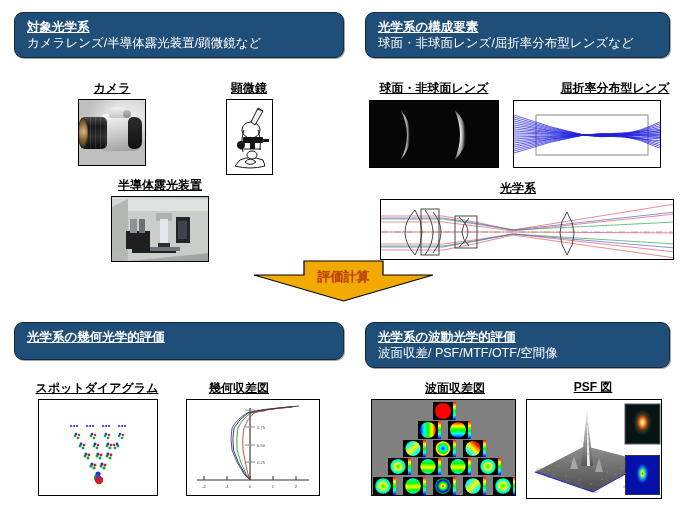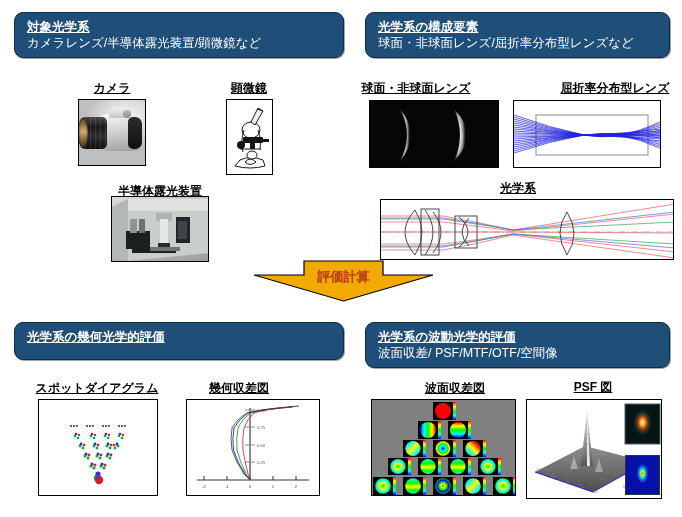--- a/index.html
+++ b/index.html
@@ -230,42 +230,42 @@
           <rect x="28" y="39" width="14" height="3"></rect>
         </g>
         <g fill="none" stroke="#1a1a1a" stroke-width="1">
           <path d="M13 49 L34 49"></path>
           <ellipse cx="25" cy="55" rx="5" ry="4" fill="#ffffff"></ellipse>
         </g>
       </svg>
     </div>
   </div>
 
-  <div class="caption" style="left:105px; top:183px; width:110px;font-family:Liberation Mono, monospace;">半導体露光装置</div>
+  <div class="caption" style="left:105px; top:177px; width:110px;font-family:Liberation Mono, monospace;">半導体露光装置</div>
   <div class="pic" style="left:111px; top:196px; width:98px; height:66px;">
     <div class="stepper-bg">
       <svg width="98" height="66" viewBox="0 0 98 66">
         <polygon points="0,10 16,2 98,2 98,56 16,64 0,56" fill="#c9cecb"></polygon>
         <polygon points="16,2 98,2 98,14 16,14" fill="#dfe3e0"></polygon>
         <polygon points="0,10 16,2 16,64 0,56" fill="#b3b8b5"></polygon>
         <rect x="14" y="34" width="24" height="18" fill="#1d1f20"></rect>
         <rect x="18" y="22" width="7" height="14" fill="#8e9496"></rect>
         <rect x="27" y="22" width="6" height="14" fill="#6d7375"></rect>
         <rect x="44" y="16" width="16" height="8" fill="#aeb4b6"></rect>
         <rect x="48" y="22" width="8" height="26" fill="#e3e8ea"></rect>
         <rect x="46" y="46" width="12" height="5" fill="#2a2d2e"></rect>
         <rect x="64" y="20" width="14" height="26" fill="#22262a"></rect>
         <rect x="66" y="24" width="9" height="18" fill="#3e444a"></rect>
         <rect x="20" y="50" width="44" height="6" fill="#1c2022"></rect>
         <rect x="38" y="50" width="30" height="4" fill="#6f7578"></rect>
       </svg>
     </div>
   </div>
 
-  <div class="caption" style="left:347px; top:80px; width:138px;">球面・非球面レンズ</div>
+  <div class="caption" style="left:365px; top:80px; width:138px;">球面・非球面レンズ</div>
   <div class="pic" style="left:369px; top:100px; width:130px; height:68px;">
     <div class="lensphoto-bg">
       <svg width="130" height="68" viewBox="0 0 130 68">
         <defs>
           <radialGradient id="cg1" cx="28%" cy="50%" r="62%">
             <stop offset="0%" stop-color="#ffffff"></stop>
             <stop offset="35%" stop-color="#f0f0f0"></stop>
             <stop offset="65%" stop-color="#9e9e9e"></stop>
             <stop offset="88%" stop-color="#2a2a2a"></stop>
             <stop offset="100%" stop-color="#080808"></stop>

